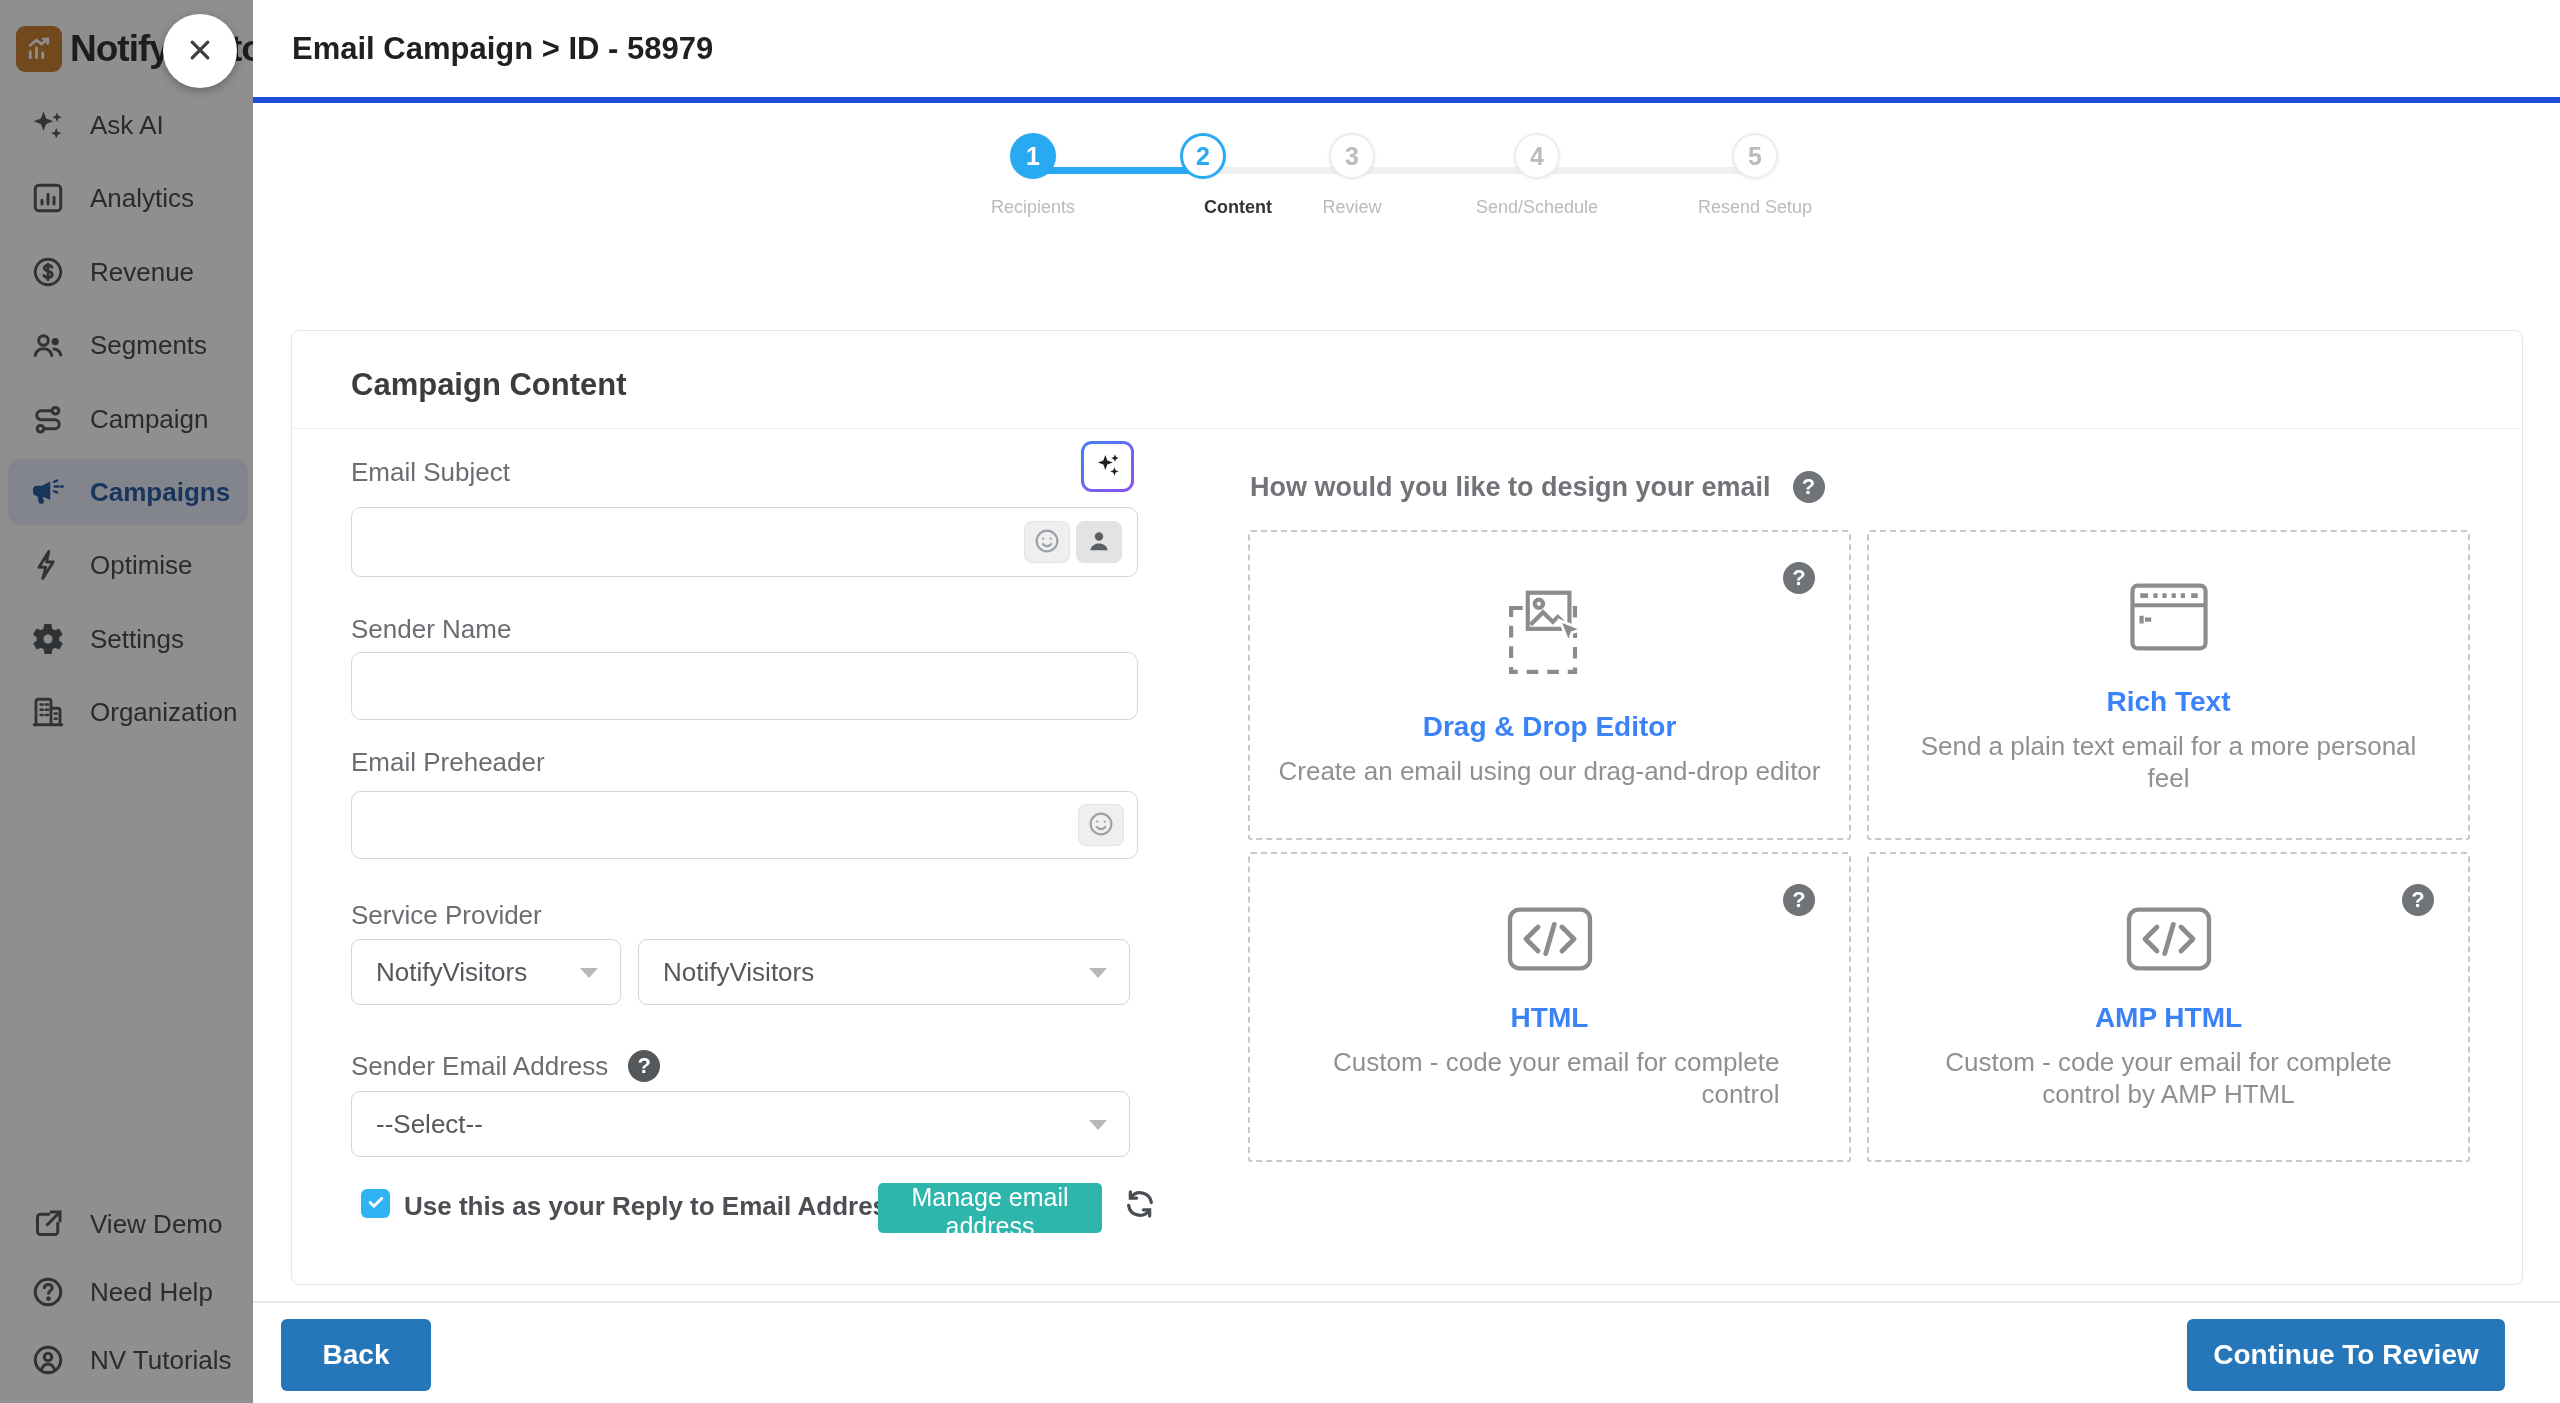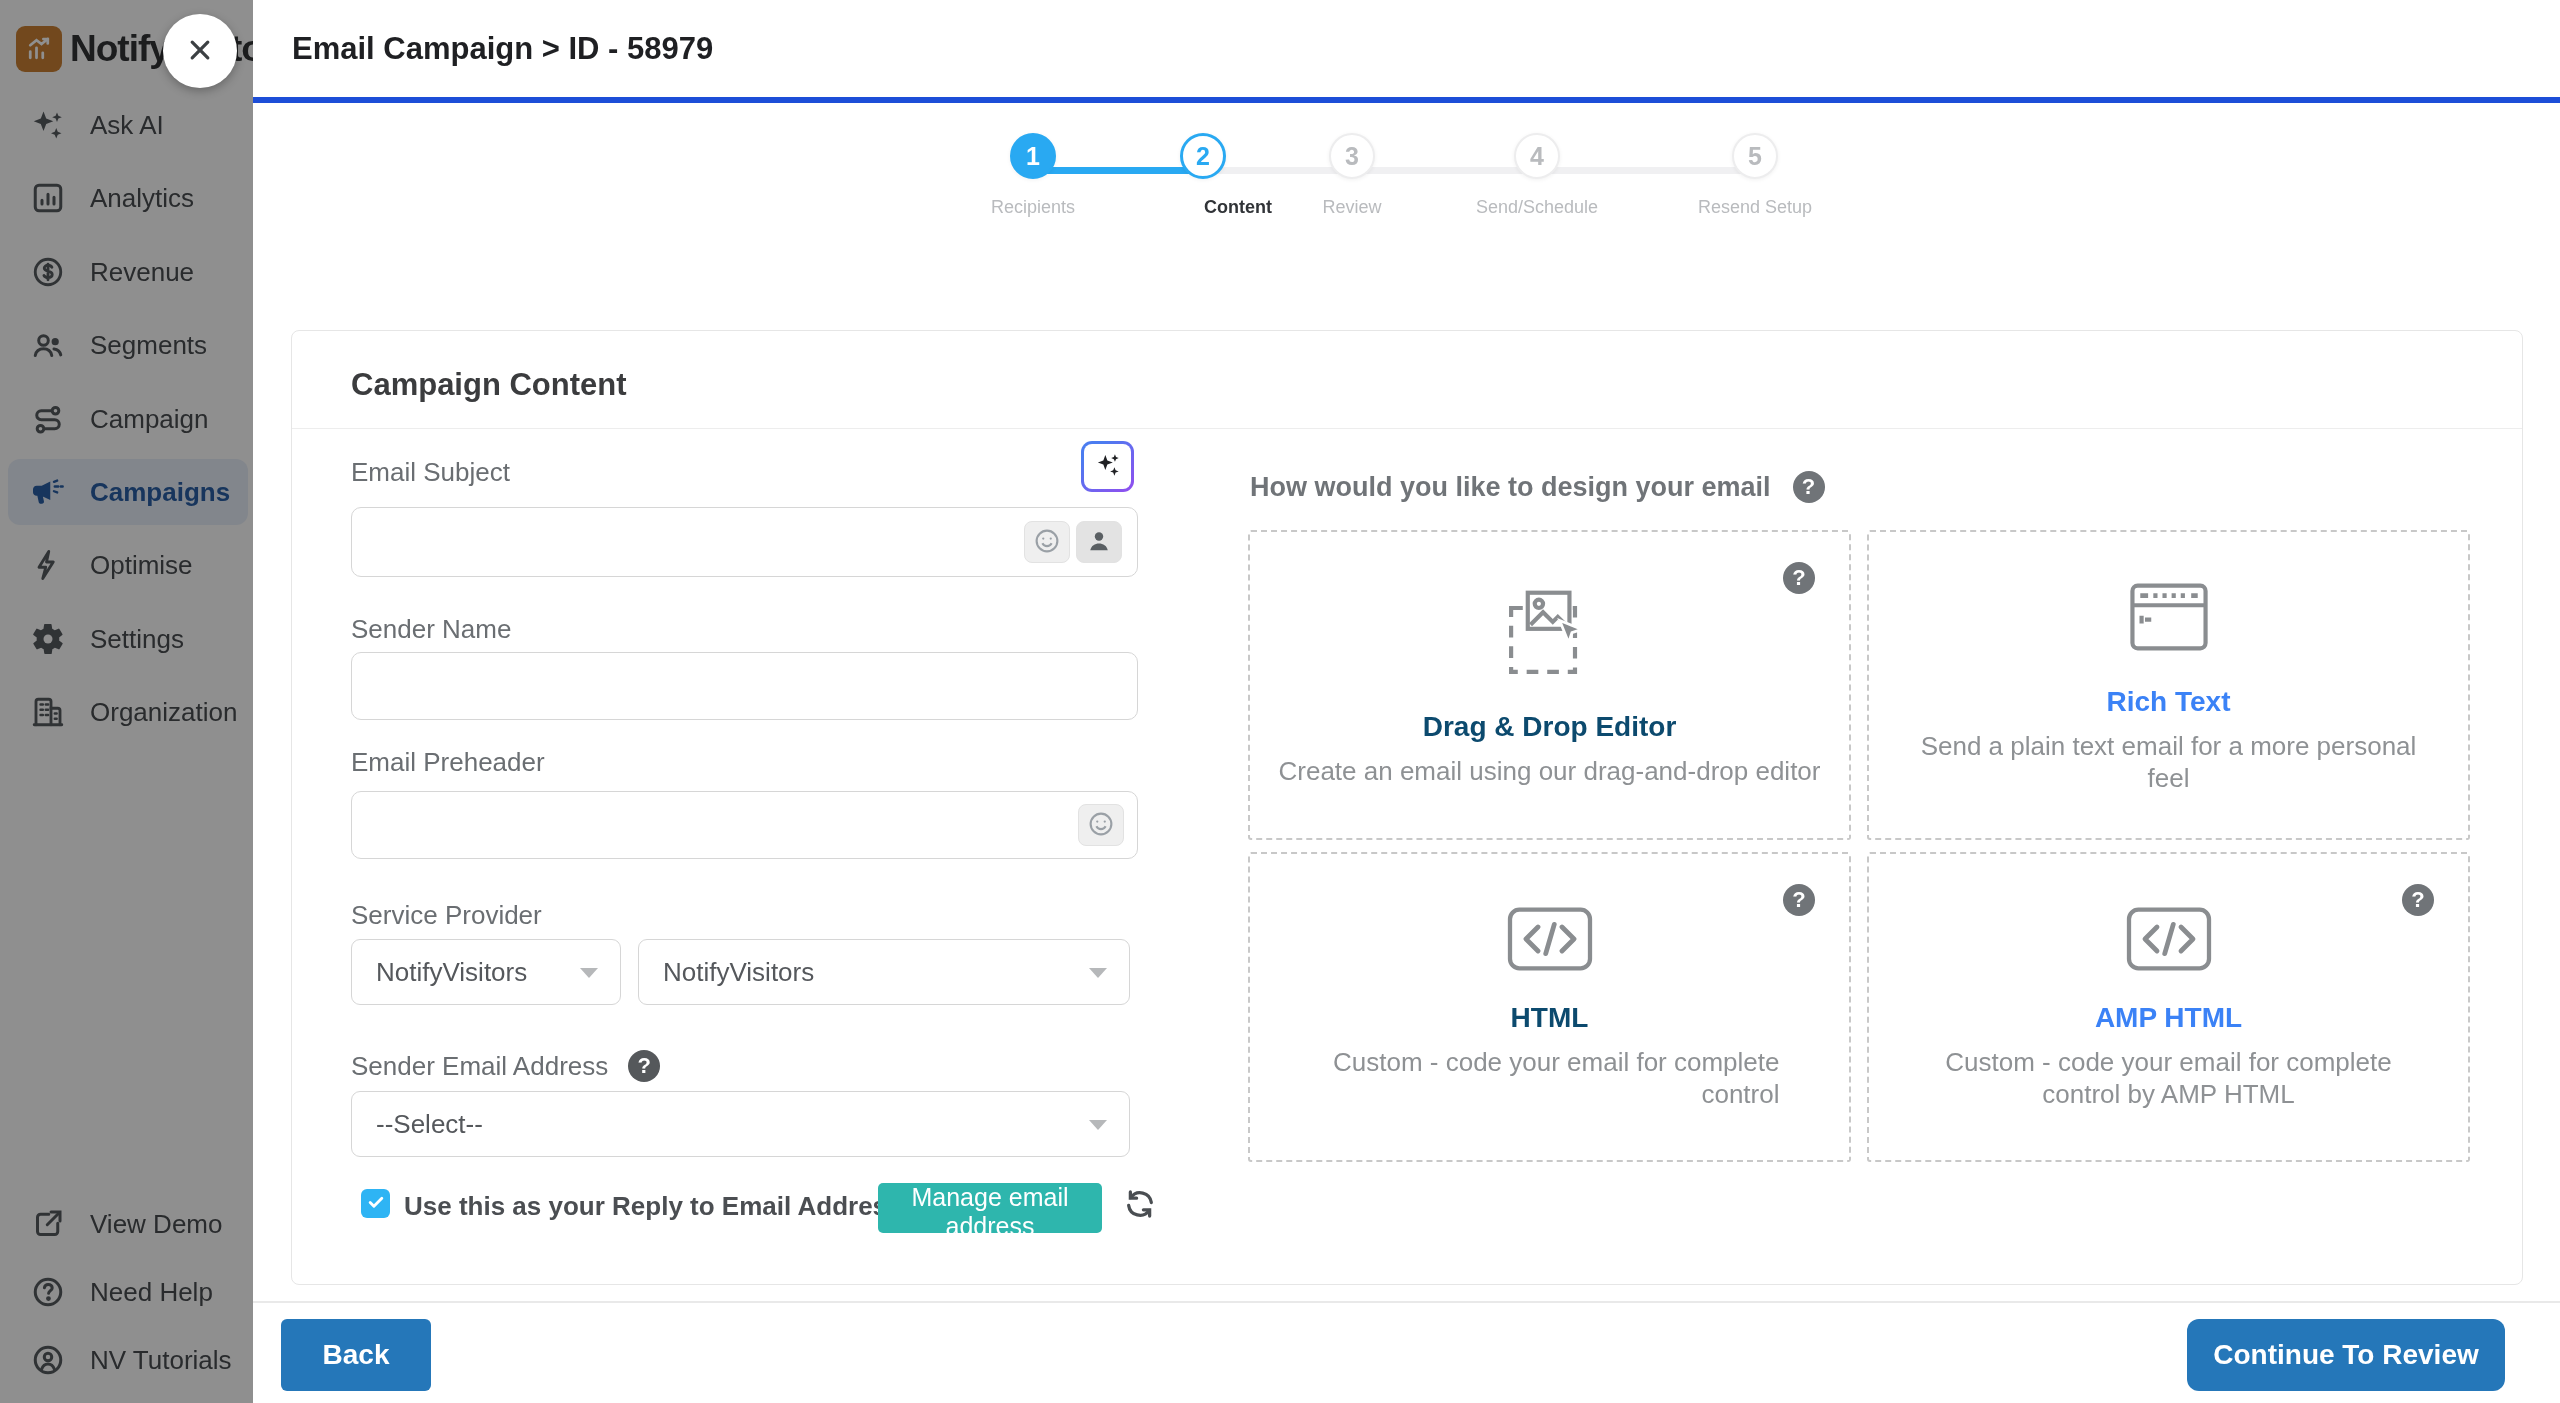--- a/index.html
+++ b/index.html
@@ -68,31 +68,31 @@
   .manage-btn { position:absolute; left:586px; top:852px; width:224px; height:50px; background:#2eb6ad; color:#fff;
     border:none; border-radius:5px; font-size:25px; font-family:inherit; cursor:pointer; }
   .refresh-btn { position:absolute; left:830px; top:856px; width:36px; height:36px; background:none; border:none; color:#4a4e52; cursor:pointer; }
 
   
   .design-heading { position:absolute; left:958px; top:140px; font-size:27px; font-weight:700; color:#707478; display:flex; align-items:center; gap:22px; }
   .option-card { position:absolute; width:603px; height:310px; border:2px dashed #c8c8c8; border-radius:3px; background:#fff;
     display:flex; flex-direction:column; align-items:center; justify-content:center; text-align:center; cursor:pointer; }
   .option-card .opt-help { position:absolute; top:30px; right:34px; }
   .opt-icon { color:#8a8d90; margin-bottom:24px; }
-  .opt-title { font-size:28px; font-weight:700; color:#0c4a6e; }
+  .opt-title { font-size:28px; font-weight:700; color:#3b82f6; }
   .opt-title.muted { color:#3b82f6; }
   .opt-desc { margin-top:12px; font-size:26px; color:#8e9194; line-height:1.25; }
   .o0 .opt-desc { max-width:580px; } .o1 .opt-desc { max-width:540px; } .o2 .opt-desc { max-width:460px;text-align:right; } .o3 .opt-desc { max-width:460px; }
 
   
   .drawer-footer { position:absolute; left:0; top:1301px; width:2307px; height:102px; background:#fff; border-top:2px solid #e9e9e9; }
   .btn-blue { position:absolute; top:16px; height:72px; background:#2577b9; color:#fff; border:none; border-radius:6px;
     font-size:28px; font-weight:700; font-family:inherit; cursor:pointer; }
   .btn-back { left:28px; width:150px; }
-  .btn-continue { right:55px; width:318px;border-radius:12px; }
+  .btn-continue { right:55px; width:318px; }
 </style>
 </head>
 <body>
 
 <div class="screen">
 
   <aside class="sidebar">
     <div class="brand">
       <span class="brand-icon">
         <svg width="30" height="30" viewBox="0 0 24 24" fill="none" stroke="#fff" stroke-width="2.2" stroke-linecap="round">

